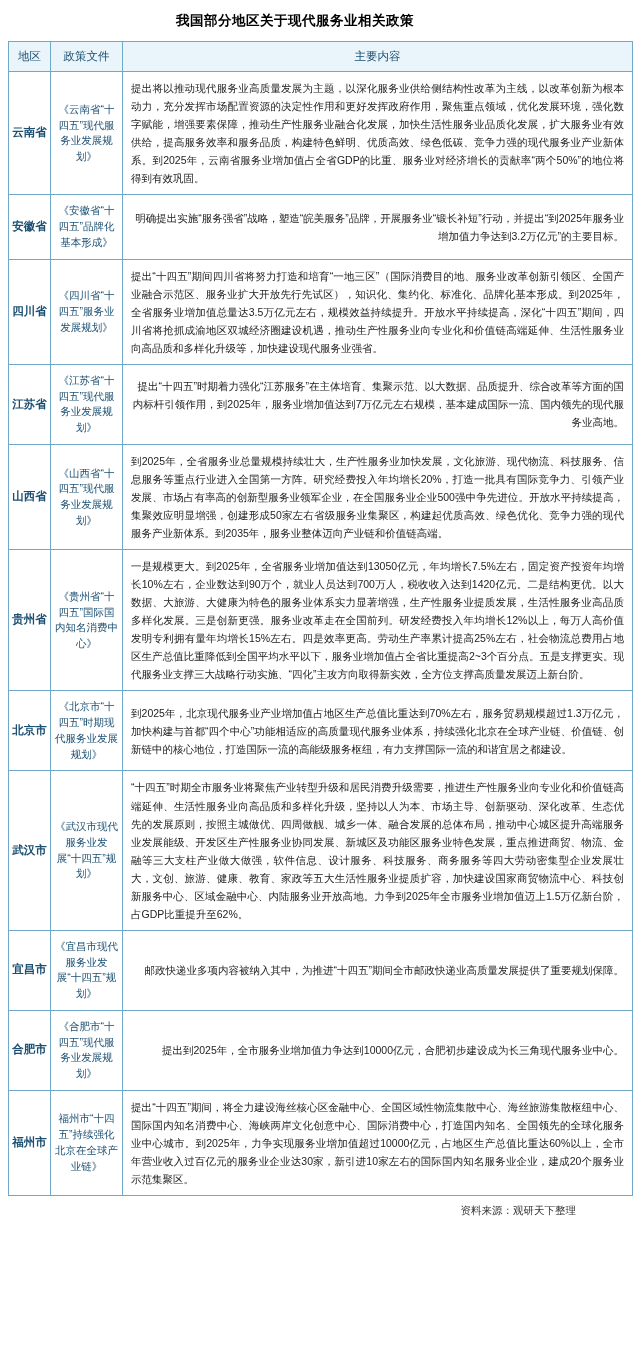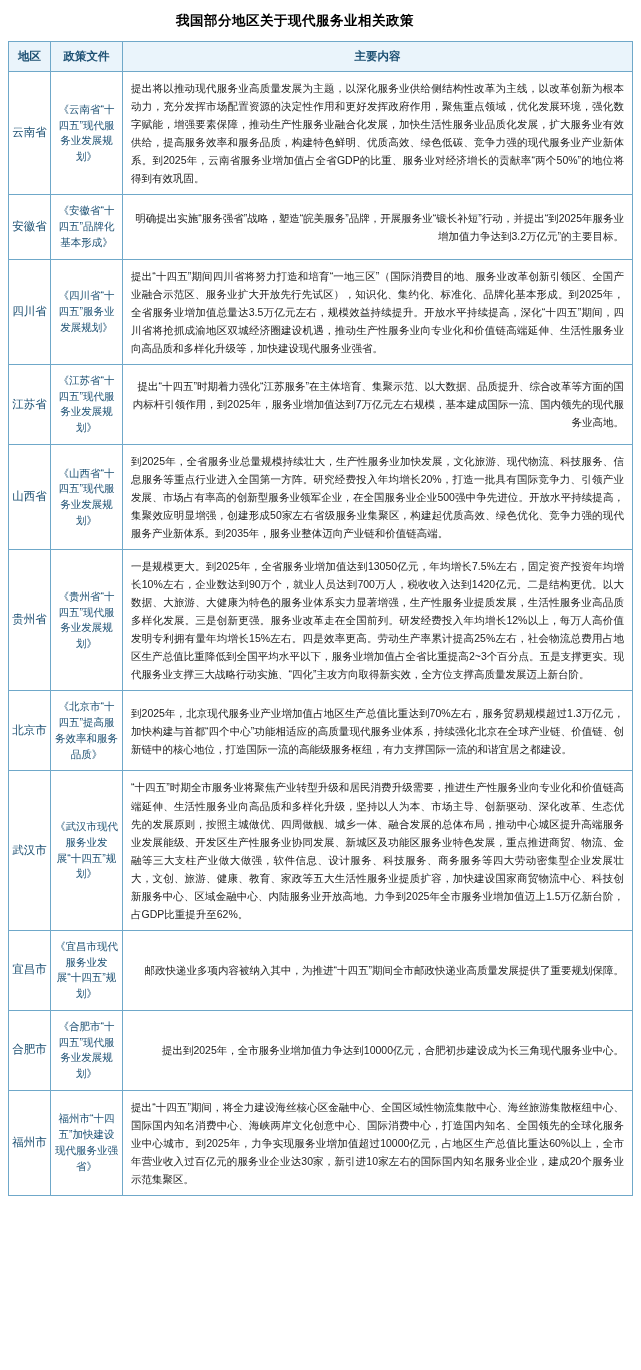--- a/index.html
+++ b/index.html
@@ -35,34 +35,34 @@
   }
   table.policy-table th,
   table.policy-table td {
     border: 1px solid #6fa8c9;
     vertical-align: middle;
   }
   thead th {
     background: #eaf4fb;
     color: #1b4f72;
     font-size: 11.5px;
-    font-weight: bold;
+    font-weight: normal;
     padding: 6px 2px;
     text-align: center;
     line-height: 1.5;
   }
   th.col-region { width: 42px; }
   th.col-doc { width: 72px; }
   th.col-content { width: auto; }
 
   td.region {
     width: 42px;
     text-align: center;
     font-size: 11.5px;
-    font-weight: normal;
+    font-weight: bold;
     color: #1b4f72;
     padding: 4px 2px;
     line-height: 1.55;
   }
   td.doc {
     width: 72px;
     text-align: center;
     font-size: 10.5px;
     color: #1b4f72;
     padding: 8px 3px;
@@ -127,45 +127,46 @@
         <td class="doc">《江苏省“十四五”现代服务业发展规划》</td>
         <td class="content center">提出“十四五”时期着力强化“江苏服务”在主体培育、集聚示范、以大数据、品质提升、综合改革等方面的国内标杆引领作用，到2025年，服务业增加值达到7万亿元左右规模，基本建成国际一流、国内领先的现代服务业高地。</td>
       </tr>
       <tr>
         <td class="region">山西省</td>
         <td class="doc">《山西省“十四五”现代服务业发展规划》</td>
         <td class="content">到2025年，全省服务业总量规模持续壮大，生产性服务业加快发展，文化旅游、现代物流、科技服务、信息服务等重点行业进入全国第一方阵。研究经费投入年均增长20%，打造一批具有国际竞争力、引领产业发展、市场占有率高的创新型服务业领军企业，在全国服务业企业500强中争先进位。开放水平持续提高，集聚效应明显增强，创建形成50家左右省级服务业集聚区，构建起优质高效、绿色优化、竞争力强的现代服务产业新体系。到2035年，服务业整体迈向产业链和价值链高端。</td>
       </tr>
       <tr>
         <td class="region">贵州省</td>
-        <td class="doc">《贵州省“十四五”现代服务业发展规划》</td>
+        <td class="doc">《贵州省“十四五”国际国内知名消费中心》</td>
         <td class="content">一是规模更大。到2025年，全省服务业增加值达到13050亿元，年均增长7.5%左右，固定资产投资年均增长10%左右，企业数达到90万个，就业人员达到700万人，税收收入达到1420亿元。二是结构更优。以大数据、大旅游、大健康为特色的服务业体系实力显著增强，生产性服务业提质发展，生活性服务业高品质多样化发展。三是创新更强。服务业改革走在全国前列。研发经费投入年均增长12%以上，每万人高价值发明专利拥有量年均增长15%左右。四是效率更高。劳动生产率累计提高25%左右，社会物流总费用占地区生产总值比重降低到全国平均水平以下，服务业增加值占全省比重提高2~3个百分点。五是支撑更实。现代服务业支撑三大战略行动实施、“四化”主攻方向取得新实效，全方位支撑高质量发展迈上新台阶。</td>
       </tr>
       <tr>
         <td class="region">北京市</td>
-        <td class="doc">《北京市“十四五”提高服务效率和服务品质》</td>
+        <td class="doc">《北京市“十四五”时期现代服务业发展规划》</td>
         <td class="content">到2025年，北京现代服务业产业增加值占地区生产总值比重达到70%左右，服务贸易规模超过1.3万亿元，加快构建与首都“四个中心”功能相适应的高质量现代服务业体系，持续强化北京在全球产业链、价值链、创新链中的核心地位，打造国际一流的高能级服务枢纽，有力支撑国际一流的和谐宜居之都建设。</td>
       </tr>
       <tr>
         <td class="region">武汉市</td>
         <td class="doc">《武汉市现代服务业发展“十四五”规划》</td>
         <td class="content">“十四五”时期全市服务业将聚焦产业转型升级和居民消费升级需要，推进生产性服务业向专业化和价值链高端延伸、生活性服务业向高品质和多样化升级，坚持以人为本、市场主导、创新驱动、深化改革、生态优先的发展原则，按照主城做优、四周做靓、城乡一体、融合发展的总体布局，推动中心城区提升高端服务业发展能级、开发区生产性服务业协同发展、新城区及功能区服务业特色发展，重点推进商贸、物流、金融等三大支柱产业做大做强，软件信息、设计服务、科技服务、商务服务等四大劳动密集型企业发展壮大，文创、旅游、健康、教育、家政等五大生活性服务业提质扩容，加快建设国家商贸物流中心、科技创新服务中心、区域金融中心、内陆服务业开放高地。力争到2025年全市服务业增加值迈上1.5万亿新台阶，占GDP比重提升至62%。</td>
       </tr>
       <tr>
         <td class="region">宜昌市</td>
         <td class="doc">《宜昌市现代服务业发展“十四五”规划》</td>
         <td class="content center">邮政快递业多项内容被纳入其中，为推进“十四五”期间全市邮政快递业高质量发展提供了重要规划保障。</td>
       </tr>
       <tr>
         <td class="region">合肥市</td>
         <td class="doc">《合肥市“十四五”现代服务业发展规划》</td>
         <td class="content center">提出到2025年，全市服务业增加值力争达到10000亿元，合肥初步建设成为长三角现代服务业中心。</td>
       </tr>
       <tr>
         <td class="region">福州市</td>
-        <td class="doc">福州市“十四五”加快建设现代服务业强省》</td>
+        <td class="doc">福州市“十四五”持续强化北京在全球产业链》</td>
         <td class="content">提出“十四五”期间，将全力建设海丝核心区金融中心、全国区域性物流集散中心、海丝旅游集散枢纽中心、国际国内知名消费中心、海峡两岸文化创意中心、国际消费中心，打造国内知名、全国领先的全球化服务业中心城市。到2025年，力争实现服务业增加值超过10000亿元，占地区生产总值比重达60%以上，全市年营业收入过百亿元的服务业企业达30家，新引进10家左右的国际国内知名服务业企业，建成20个服务业示范集聚区。</td>
       </tr>
     </tbody>
   </table>
 
+  <div class="source">资料来源：观研天下整理</div>
 
 </div>
 
 </body></html>

